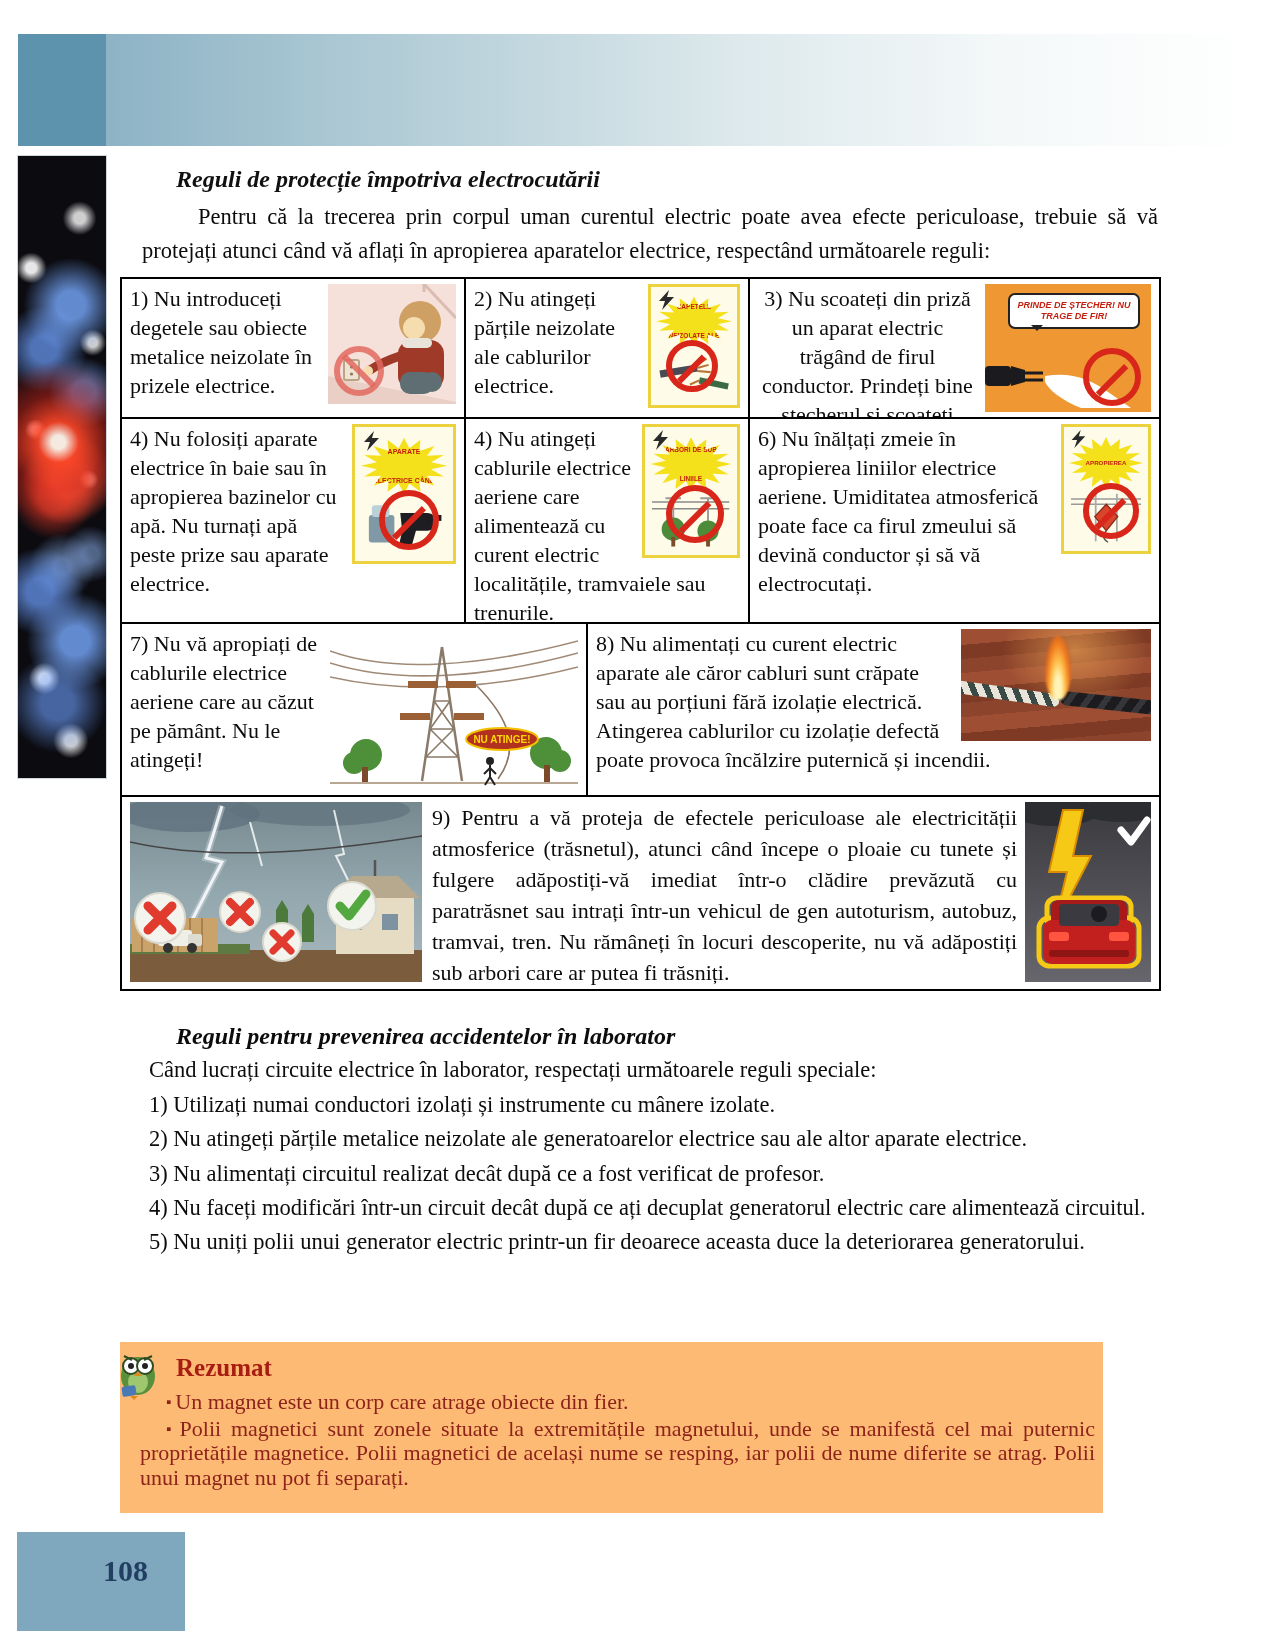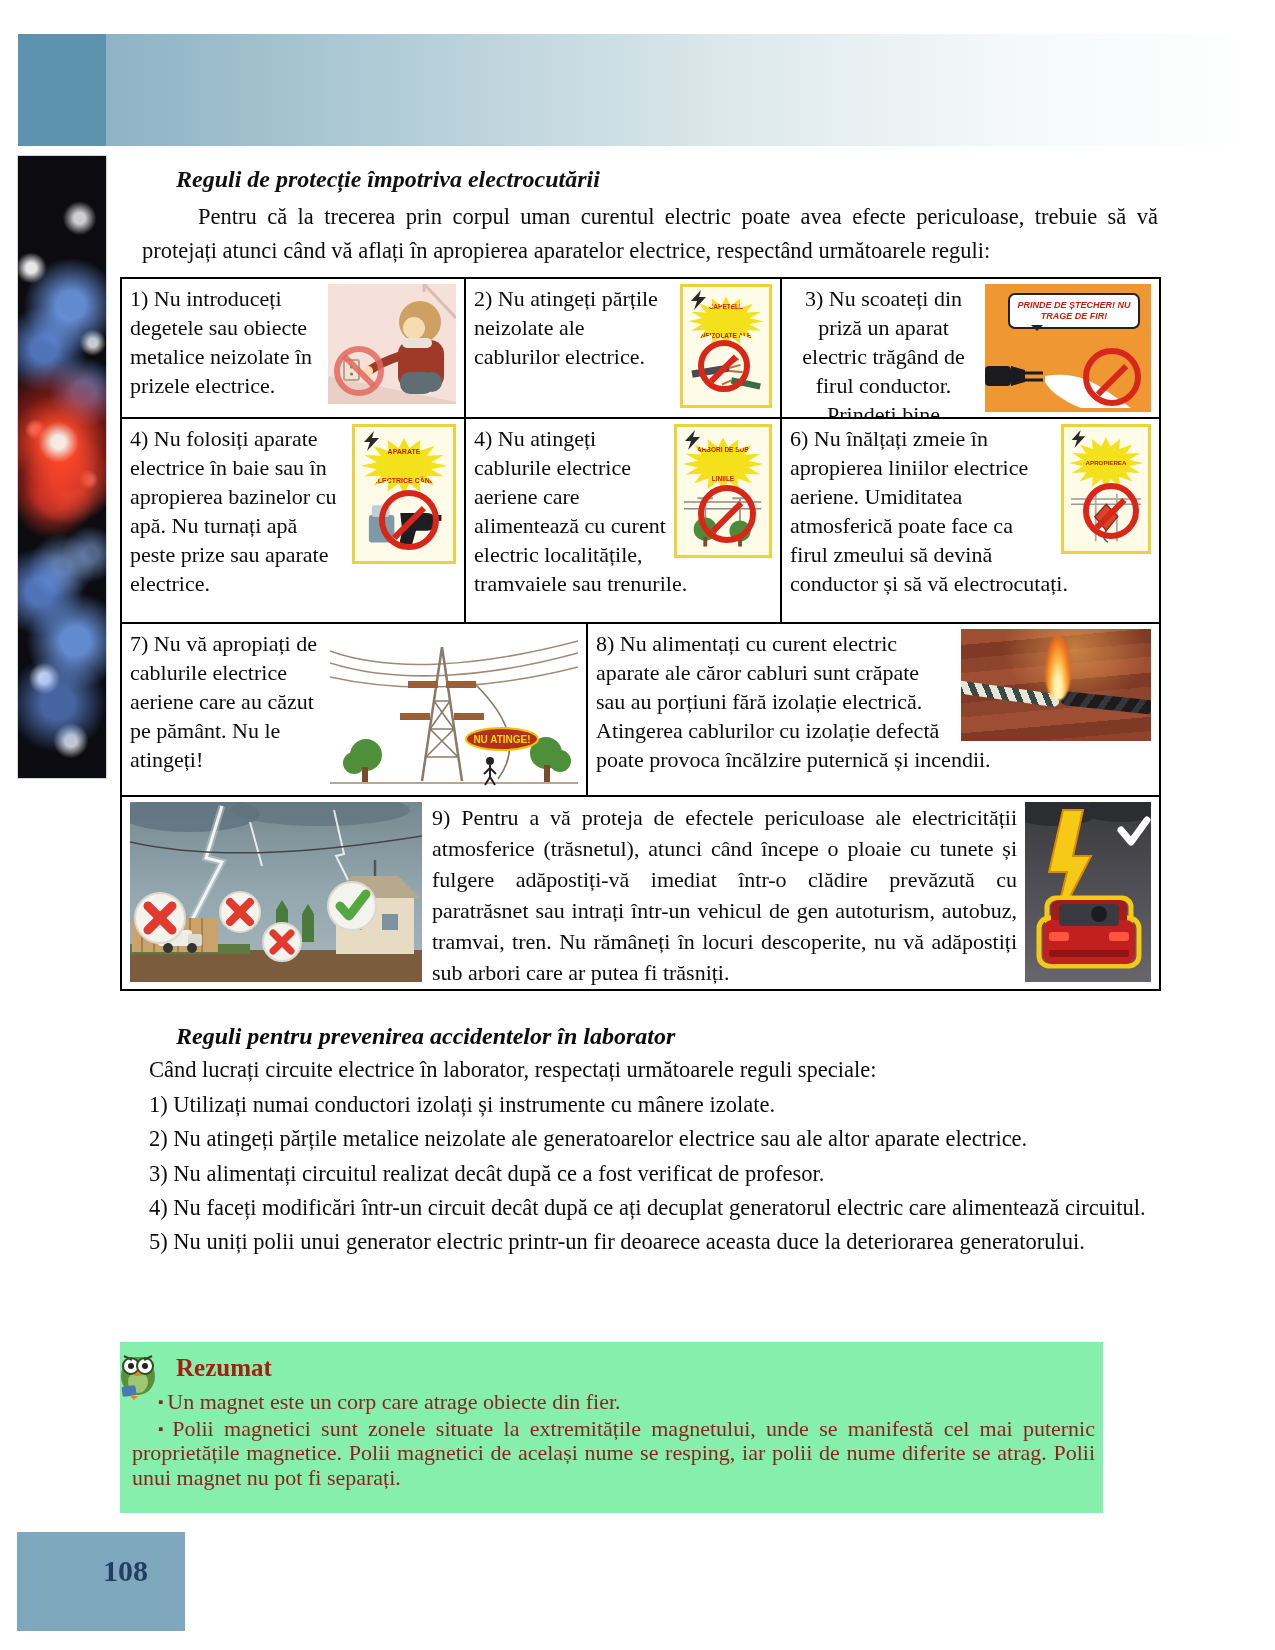--- a/index.html
+++ b/index.html
@@ -40,21 +40,21 @@
   #intro1{position:absolute;left:120px;top:200px;width:1016px;font-size:22.5px;line-height:34px;
           text-align:justify;text-indent:56px;margin-left:22px;}
 
   
   .rules-table{position:absolute;left:120px;top:277px;width:1037px;border:2px solid #000;}
   .trow{display:flex;border-bottom:2px solid #000;}
   .trow:last-child{border-bottom:none;justify-content:flex-end;}
   .tcell{position:relative;border-right:2px solid #000;padding:5px 8px 4px 8px;
          font-size:22px;line-height:29px;box-sizing:border-box;overflow:hidden;}
   .tcell:last-child{border-right:none;}
-  .r12-c1{width:344px;} .r12-c2{width:316px;} .r12-c3{flex:1;}
+  .r12-c1{width:344px;} .r12-c2{width:284px;} .r12-c3{flex:1;}
   .r3-c1{width:466px;} .r3-c2{flex:1;}
   .row1{height:138px;} .row2{height:203px;} .row3{height:171px;} .row4{height:192px;}
   .cell-center{text-align:center;}
   .img-right{float:right;margin:0 0 4px 8px;}
   .img-left{float:left;margin:0 10px 2px 0;}
 
   
   .illus{position:relative;display:block;}
   .sign-card{background:#fffbe9;border:3px solid #ecd23e;box-sizing:border-box;position:relative;}
   .burst{position:absolute;left:6%;right:6%;top:8%;height:42%;background:#f4e11b;
@@ -89,24 +89,24 @@
     background:radial-gradient(ellipse at 50% 85%, #fff3b8 0 18%, #ffc14d 38%, #f07a1e 62%, rgba(200,60,10,.25) 80%, transparent 92%);
     border-radius:50% 50% 45% 45%;filter:blur(1px);}
 
   
   #lab{position:absolute;left:120px;top:999px;width:1037px;font-size:22.5px;line-height:34.4px;}
   #lab .lab-title{font-weight:bold;font-style:italic;font-size:24px;text-indent:56px;margin-top:20px;}
   #lab p{margin:0;text-indent:29px;}
   #lab p.just{text-align:justify;}
 
   
-  .summary-box{position:absolute;left:120px;top:1342px;width:983px;height:171px;background:#86efac;box-sizing:border-box;}
+  .summary-box{position:absolute;left:120px;top:1342px;width:983px;height:171px;background:#fdba74;box-sizing:border-box;}
   .summary-title{position:absolute;left:56px;top:12px;font-weight:bold;font-size:25px;color:#a81d12;}
   .summary-body{position:absolute;left:4px;right:8px;top:48px;color:#8e231b;font-size:22px;line-height:24.5px;}
-  .summary-body p{margin:0 0 2px 8px;text-indent:26px;text-align:justify;}
+  .summary-body p{margin:0 0 2px 16px;text-indent:26px;text-align:justify;}
   .sq{font-size:15px;vertical-align:2px;padding-right:4px;}
   .owl{position:absolute;left:-10px;top:2px;}
 
   
   .footer-block{position:absolute;left:17px;top:1532px;width:168px;height:99px;background:#7fa8bf;}
   .footer-num{position:absolute;left:86px;top:22px;font-weight:bold;font-size:30px;color:#223f63;}
 </style>
 </head>
 <body>
 

